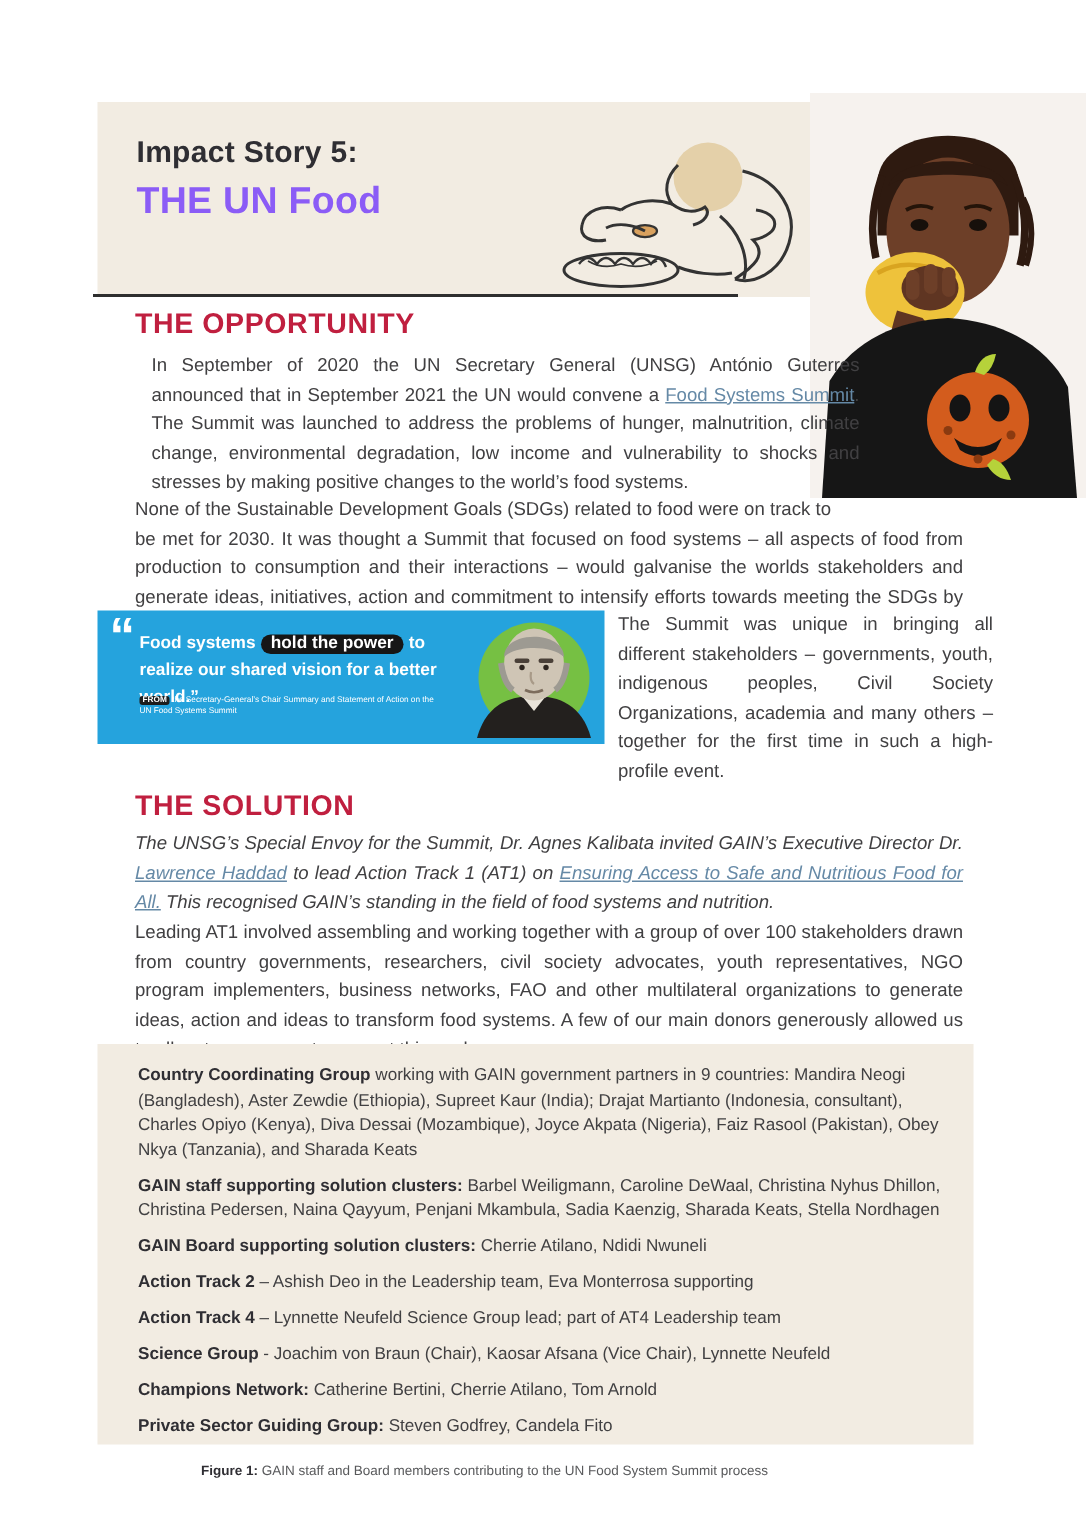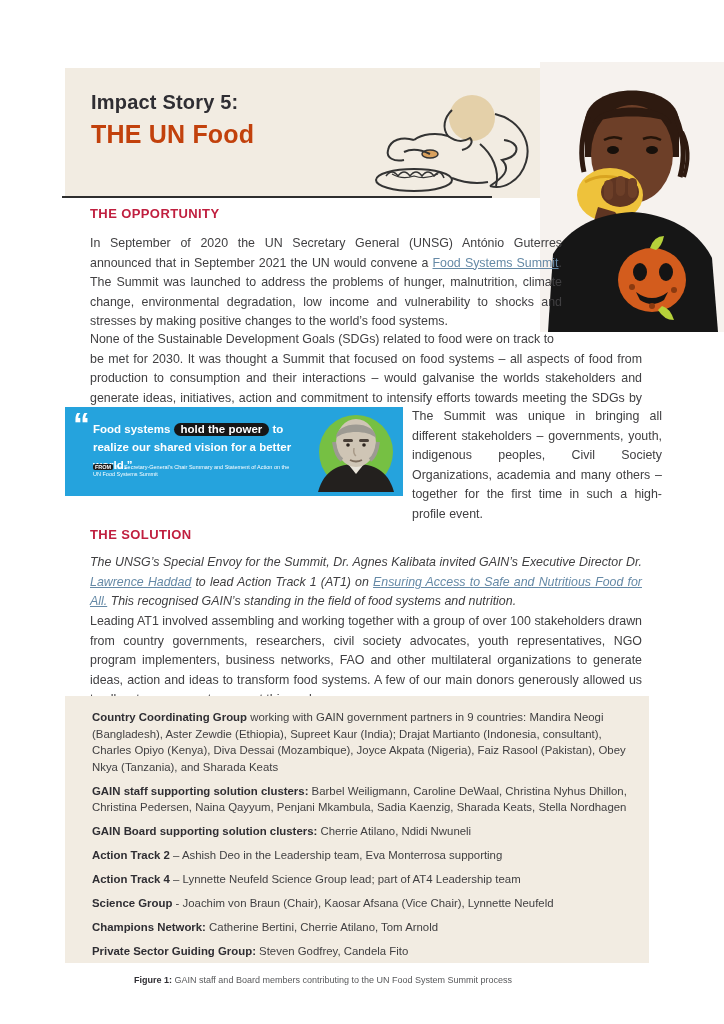--- a/index.html
+++ b/index.html
@@ -3,27 +3,27 @@
 <meta charset="utf-8">
 <style>
   html,body{margin:0;padding:0;background:#ffffff;}
   .page{position:relative;width:724px;height:1024px;background:#ffffff;overflow:hidden;
         font-family:"Liberation Sans",sans-serif;color:#414042;}
 
   
   .header-panel{position:absolute;left:65px;top:68px;width:659px;height:130px;background:#f2ece2;}
   .title-block{position:absolute;left:91px;top:86px;}
   .kicker{font-size:20px;font-weight:bold;color:#2f2e33;line-height:32px;letter-spacing:.2px;}
-  .title-red{font-size:25px;font-weight:bold;color:#c2410c;line-height:32px;letter-spacing:.2px;}
+  .title-red{font-size:25px;font-weight:bold;color:#8b5cf6;line-height:32px;letter-spacing:.2px;}
   .header-divider{position:absolute;left:62px;top:196px;width:430px;height:2px;background:#2e2e2e;}
   .illustration{position:absolute;left:352px;top:90px;width:190px;height:106px;}
   .girl-photo{position:absolute;left:540px;top:62px;width:184px;height:270px;background:#f6f2ee;}
 
   
-  .section-heading{position:absolute;font-size:13px;font-weight:bold;color:#c01f3f;letter-spacing:.4px;}
+  .section-heading{position:absolute;font-size:19px;font-weight:bold;color:#c01f3f;letter-spacing:.4px;}
   .body-text{position:absolute;font-size:12.4px;line-height:19.5px;text-align:justify;color:#414042;}
   .link{color:#6589a6;text-decoration:underline;cursor:pointer;}
   .wrap-spacer{float:right;width:88px;height:16px;}
 
   
   .quote-box{position:absolute;left:65px;top:407px;width:338px;height:89px;background:#25a3dd;}
   .quote-mark{position:absolute;left:8px;top:0px;font-size:34px;font-weight:bold;color:#ffffff;line-height:34px;}
   .quote-text{position:absolute;left:28px;top:13px;width:220px;color:#ffffff;
               font-size:11.5px;font-weight:bold;line-height:18px;}
   .quote-pill{background:#161616;color:#ffffff;border-radius:9px;padding:0 7px 1px 7px;white-space:nowrap;}
@@ -97,21 +97,21 @@
       <circle cx="92" cy="225" r="3" fill="#8a3a10"></circle>
       <circle cx="134" cy="228" r="3" fill="#8a3a10"></circle>
       <circle cx="112" cy="244" r="3" fill="#8a3a10"></circle>
     </svg>
   </div>
 
   <div class="header-divider"></div>
 
   <div class="section-heading" style="left:90px;top:206px;">THE OPPORTUNITY</div>
 
-  <div class="body-text" style="left:90px;top:234px;width:472px;">
+  <div class="body-text" style="left:101px;top:234px;width:472px;">
     <span>In September of 2020 the UN Secretary General (UNSG) António Guterres announced that in September 2021 the UN would convene a </span><span class="link">Food Systems Summit</span><span>. The Summit was launched to address the problems of hunger, malnutrition, climate change, environmental degradation, low income and vulnerability to shocks and stresses by making positive changes to the world’s food systems.</span>
   </div>
 
   <div class="body-text" style="left:90px;top:330px;width:552px;">
     <span class="wrap-spacer"></span><span>None of the Sustainable Development Goals (SDGs) related to food were on track to be met for 2030. It was thought a Summit that focused on food systems – all aspects of food from production to consumption and their interactions – would galvanise the worlds stakeholders and generate ideas, initiatives, action and commitment to intensify efforts towards meeting the SDGs by 2030.</span>
   </div>
 
   <div class="quote-box">
     <div class="quote-mark">“</div>
     <div class="quote-text">

